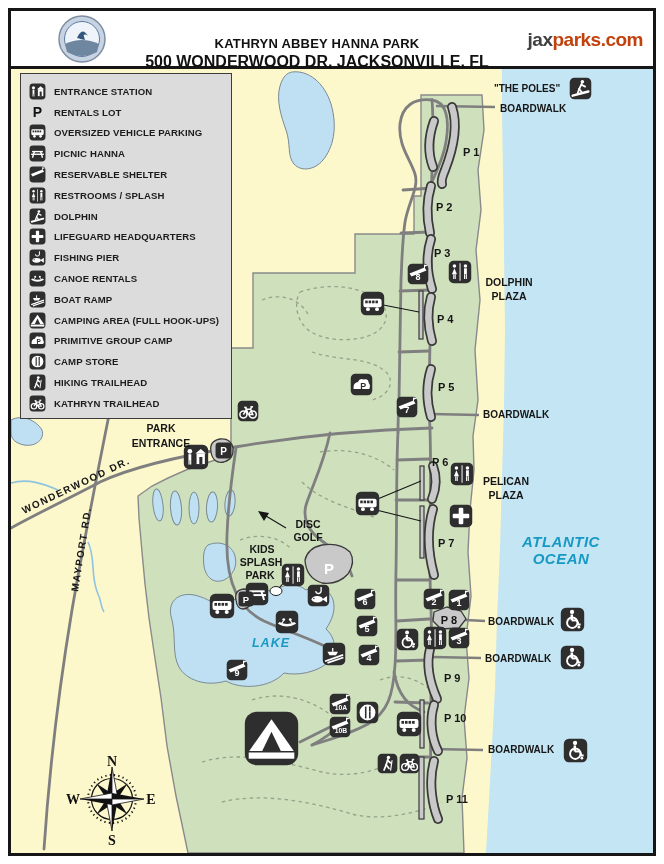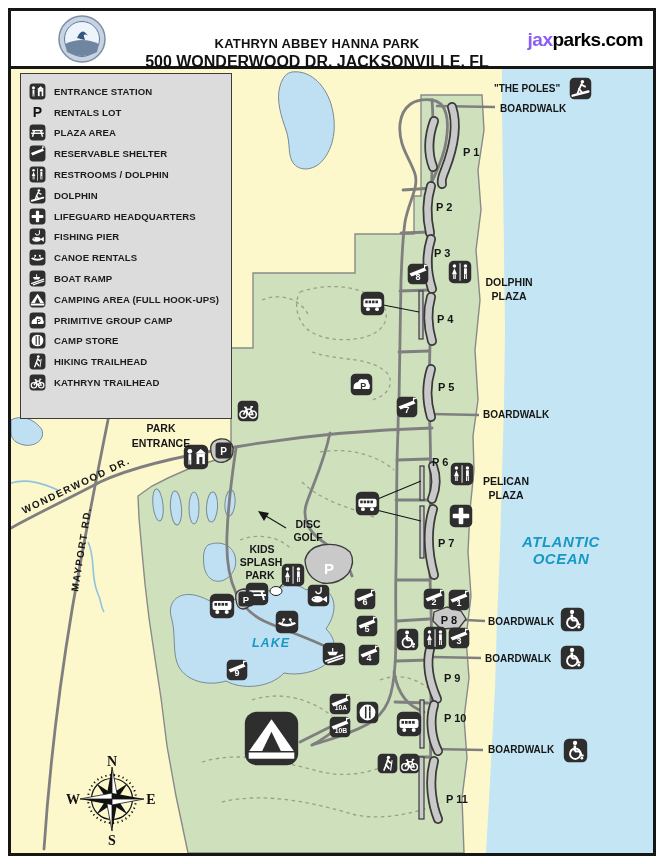--- a/index.html
+++ b/index.html
@@ -5,22 +5,22 @@
   html,body{margin:0;padding:0;background:#fff;}
   .page{position:relative;width:664px;height:864px;background:#fff;font-family:"Liberation Sans",sans-serif;overflow:hidden;}
   .frame{position:absolute;left:8px;top:8px;width:642px;height:842px;border:3px solid #161616;}
   .header{position:relative;height:55px;border-bottom:3px solid #161616;background:#fff;}
   .logo{position:absolute;left:46px;top:3px;}
   .title-block{position:absolute;left:110px;right:140px;top:2px;text-align:center;color:#111;}
   .title{font-size:13px;font-weight:bold;letter-spacing:.2px;line-height:22px;margin-top:20px;}
   .addr{font-size:16px;font-weight:bold;line-height:14px;}
   .phone{font-size:12px;font-weight:bold;line-height:14px;}
   .site{position:absolute;right:10px;top:18px;font-size:19px;font-weight:bold;letter-spacing:-.5px;}
-  .site .pre{color:#8b5cf6;margin-top:16px;}
-  .site .suf{color:#000000;text-align:center;}
+  .site .pre{color:#404040;margin-top:16px;}
+  .site .suf{color:#c2410c;text-align:center;}
   .mapwrap{position:absolute;left:0;top:58px;width:642px;height:784px;}
   .legend{position:absolute;left:9px;top:62px;width:212px;height:346px;background:#dcdcdc;border:1.5px solid #3c3c3c;box-sizing:border-box;padding:7px 0 0 8px;z-index:5;}
   .lrow{display:flex;align-items:center;height:20.8px;}
   .licon{width:17px;height:17px;flex:0 0 17px;}
   .lp{width:17px;flex:0 0 17px;text-align:center;font-weight:bold;font-size:14px;color:#111;line-height:17px;}
   .llabel{margin-left:8px;font-size:9.6px;font-weight:bold;color:#1c1c1c;letter-spacing:.1px;white-space:nowrap;}
   
   .road{stroke:#7f7f7f;stroke-width:2.8;fill:none;stroke-linecap:round;stroke-linejoin:round;}
   .bwalk{stroke:#7f7f7f;stroke-width:2.3;fill:none;}
   .trail{stroke:#98a18a;stroke-width:1.3;fill:none;stroke-dasharray:3.5 3.5;}
@@ -451,35 +451,41 @@
             <use href="#s-entrance" width="22" height="22"></use>
           </svg>
           <span class="llabel">ENTRANCE STATION</span>
         </div>
     <div class="lrow">
           <span class="lp">P</span>
           <span class="llabel">RENTALS LOT</span>
         </div>
     <div class="lrow">
           <svg class="licon" viewBox="0 0 22 22">
+            <use href="#s-bus" width="22" height="22"></use>
+          </svg>
+          <span class="llabel">OVERSIZED VEHICLE PARKING</span>
+        </div>
+    <div class="lrow">
+          <svg class="licon" viewBox="0 0 22 22">
             <use href="#s-picnic" width="22" height="22"></use>
           </svg>
-          <span class="llabel">PLAZA AREA</span>
+          <span class="llabel">PICNIC HANNA</span>
         </div>
     <div class="lrow">
           <svg class="licon" viewBox="0 0 22 22">
             <use href="#s-shelter" width="22" height="22"></use>
           </svg>
           <span class="llabel">RESERVABLE SHELTER</span>
         </div>
     <div class="lrow">
           <svg class="licon" viewBox="0 0 22 22">
             <use href="#s-restroom" width="22" height="22"></use>
           </svg>
-          <span class="llabel">RESTROOMS / DOLPHIN</span>
+          <span class="llabel">RESTROOMS / SPLASH</span>
         </div>
     <div class="lrow">
           <svg class="licon" viewBox="0 0 22 22">
             <use href="#s-surf" width="22" height="22"></use>
           </svg>
           <span class="llabel">DOLPHIN</span>
         </div>
     <div class="lrow">
           <svg class="licon" viewBox="0 0 22 22">
             <use href="#s-cross" width="22" height="22"></use>

